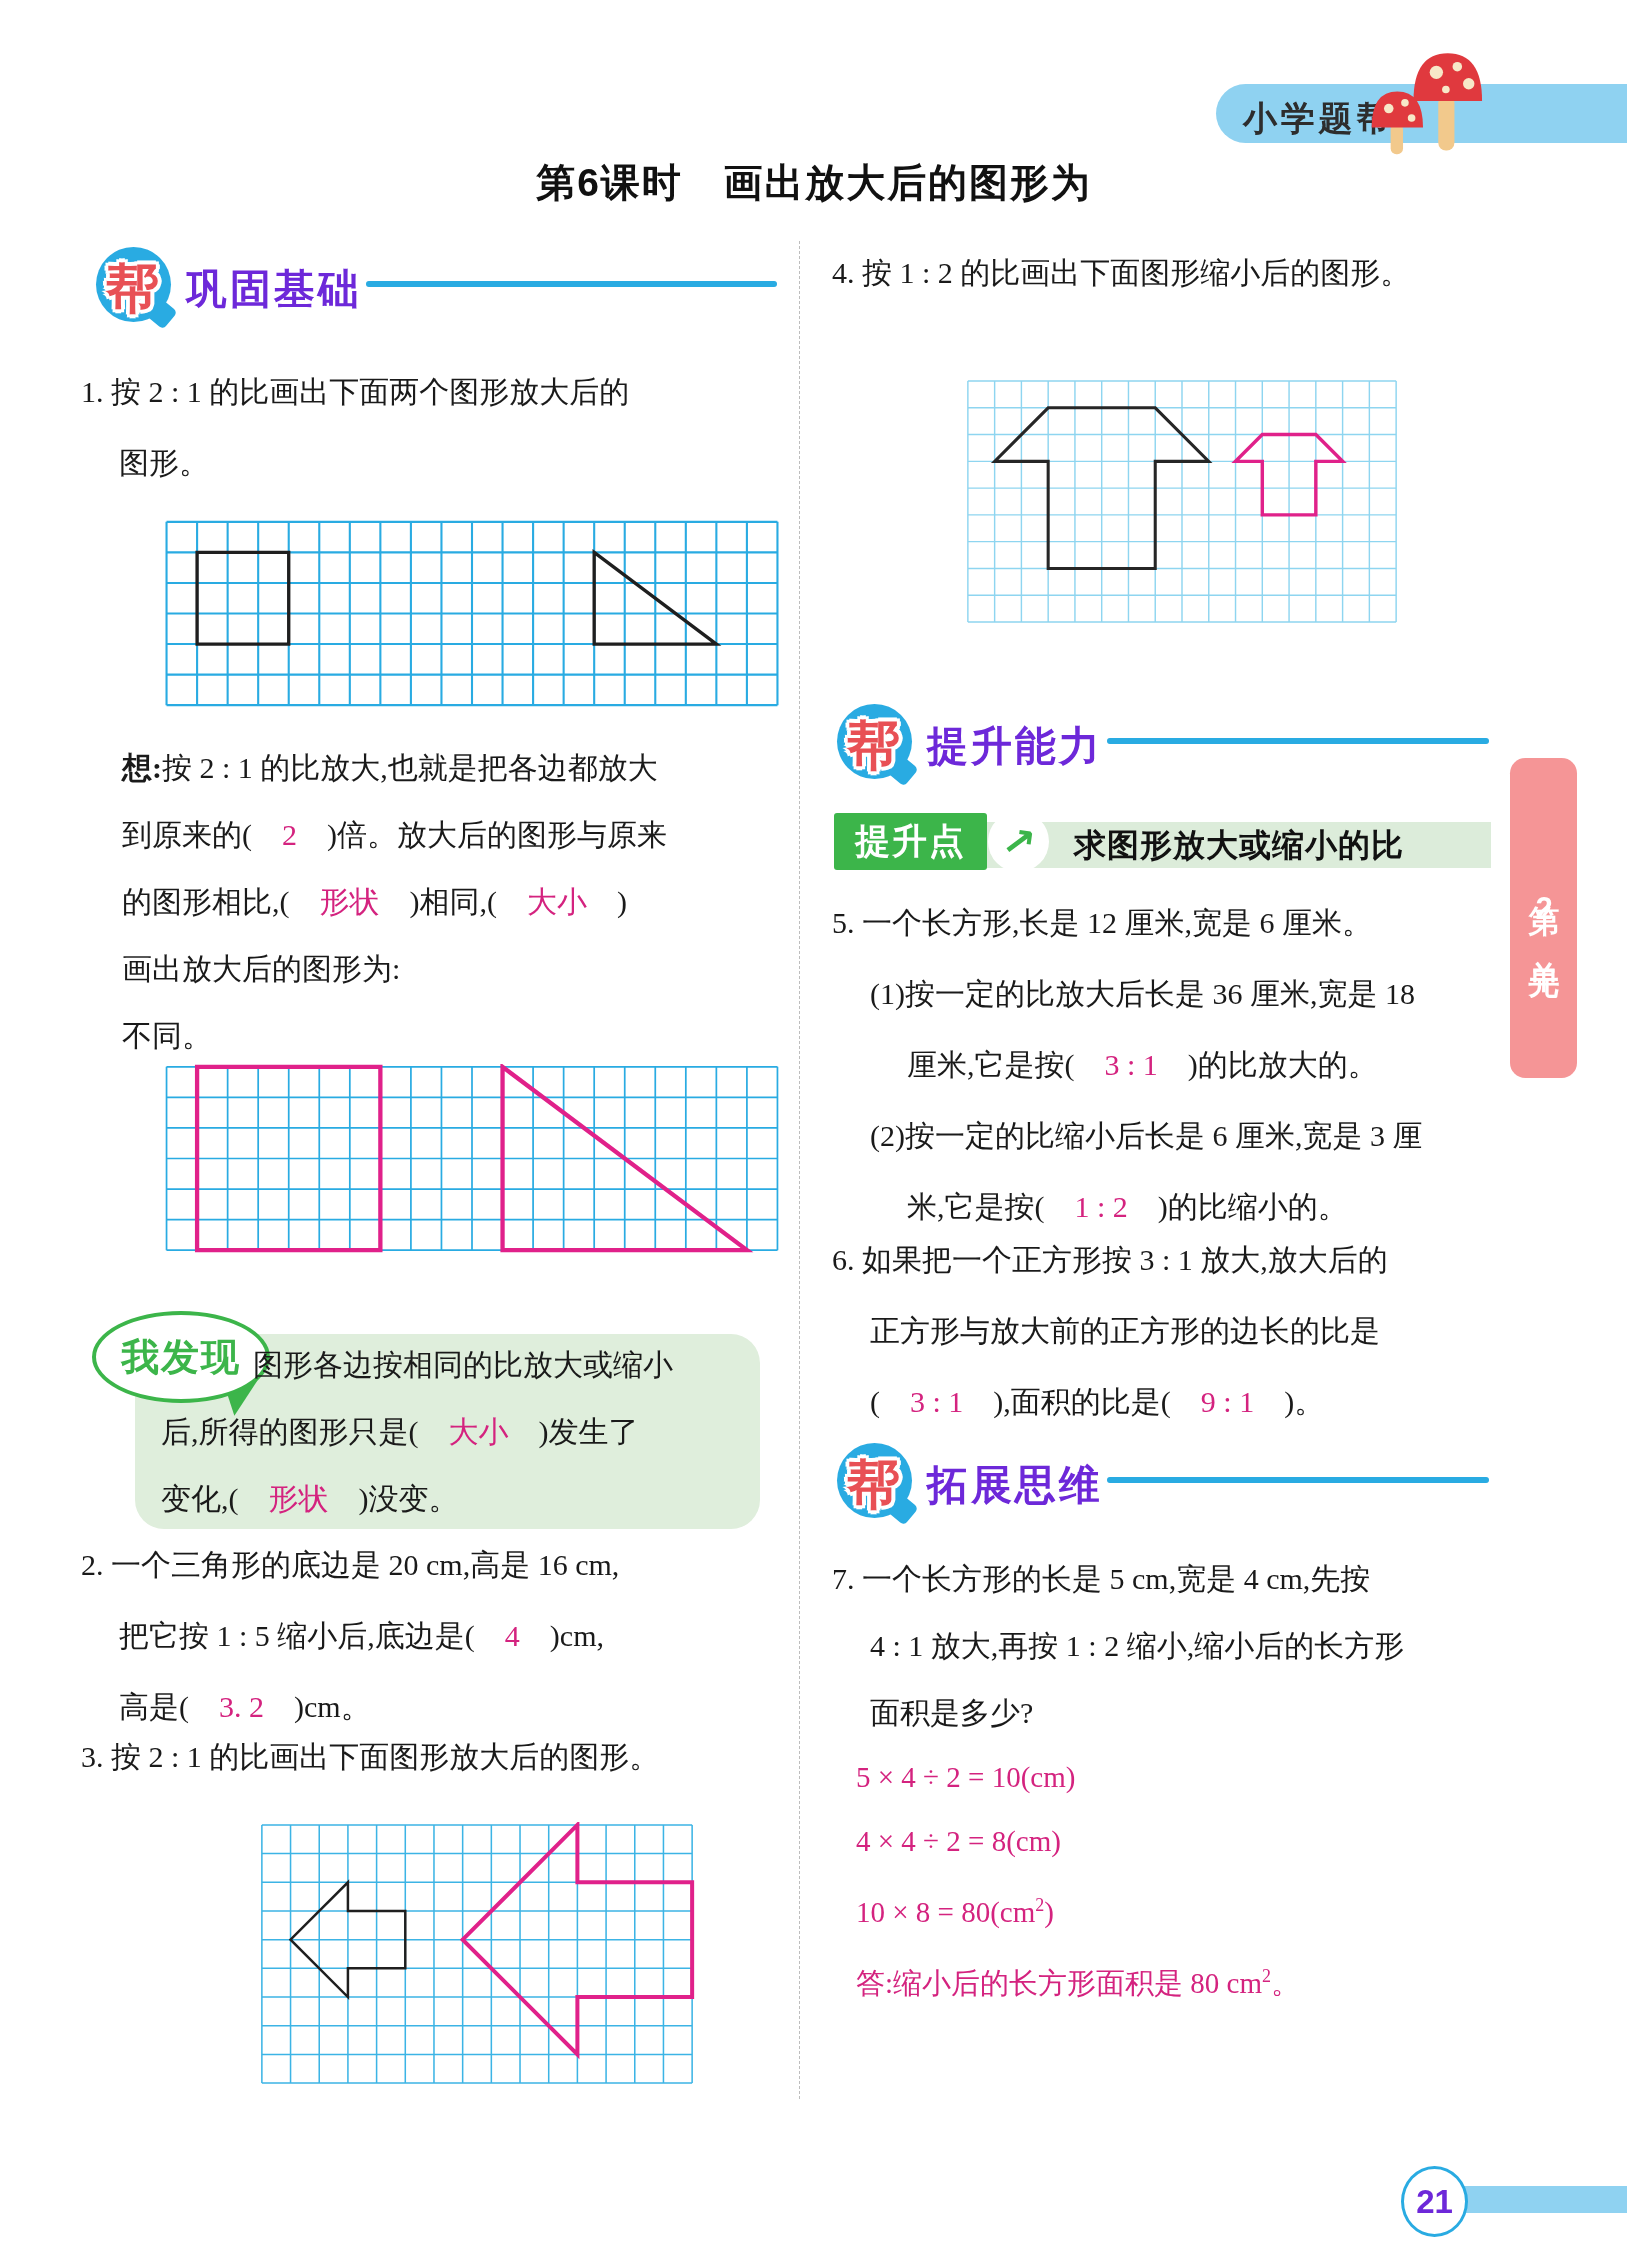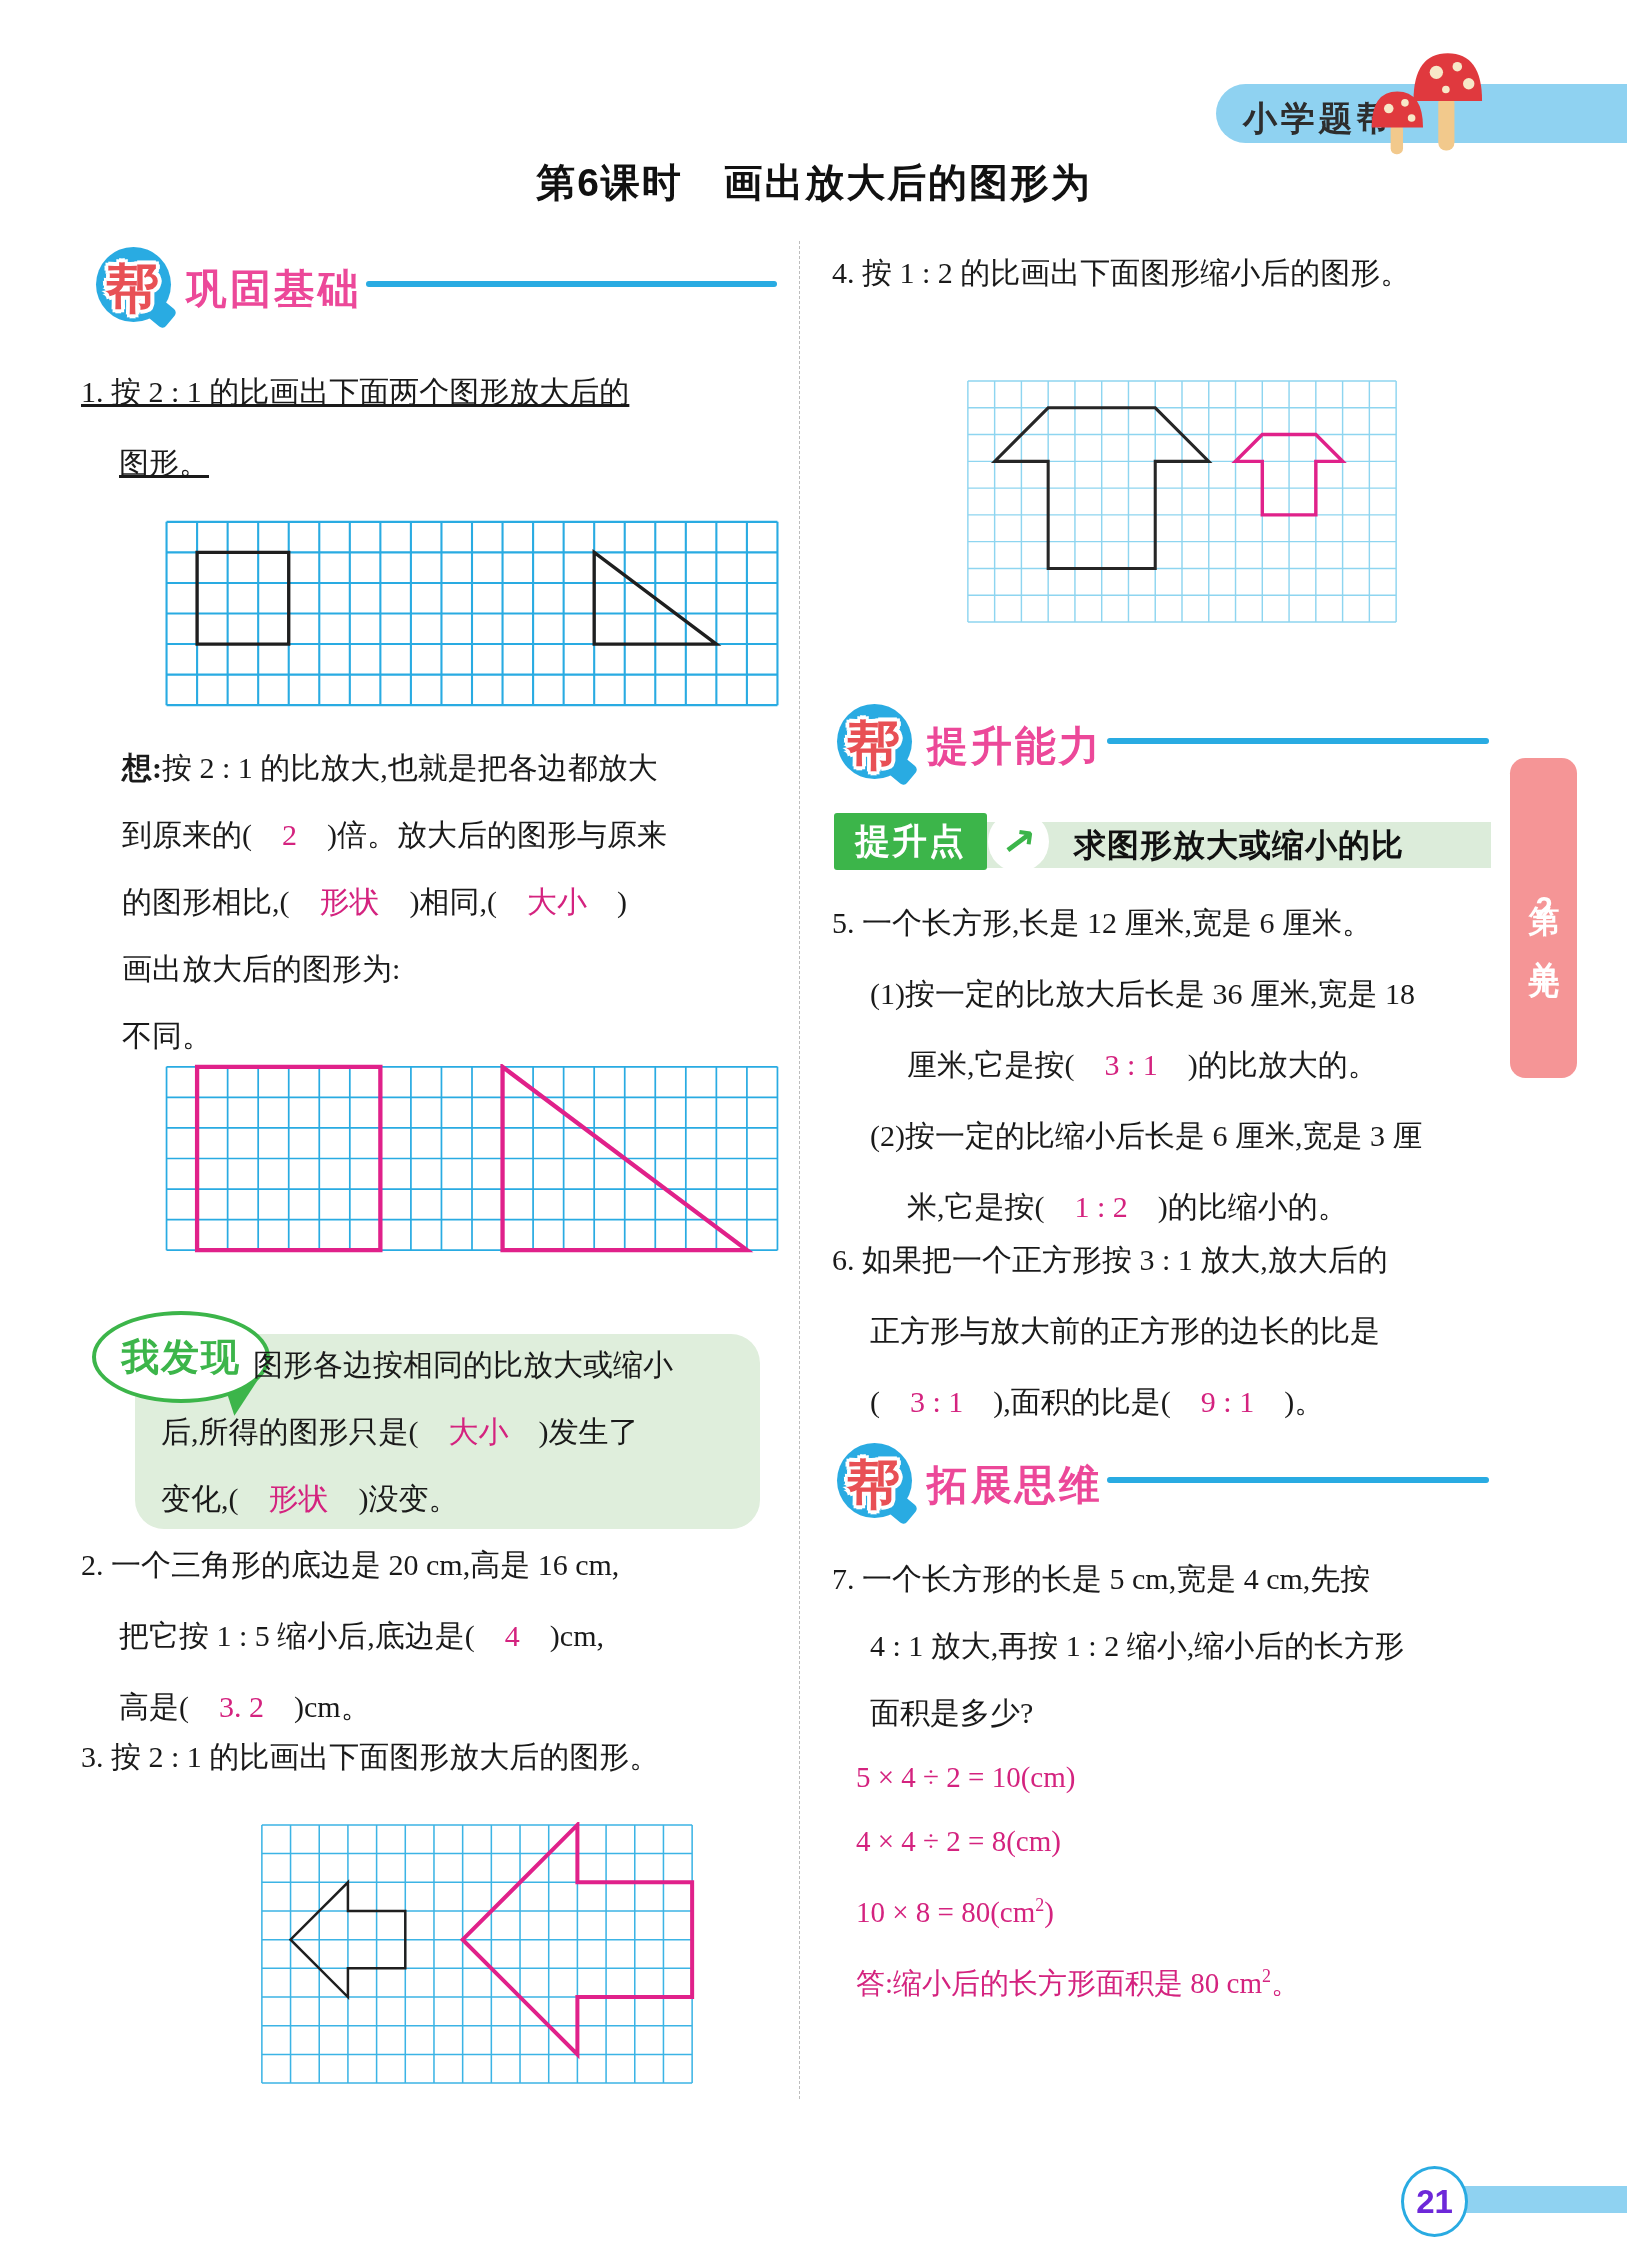--- a/index.html
+++ b/index.html
@@ -17,21 +17,21 @@
 
   
   .badge { position:absolute; height:80px; }
   .badge .circle { position:absolute; left:0; top:0; width:75px; height:75px; border-radius:50%; background:#29ABE2; }
   .badge .ctail { position:absolute; left:54px; top:55px; width:23px; height:23px; background:#29ABE2;
                   border-radius:4.8px; transform:rotate(40deg); }
   .badge .bang { position:absolute; left:9.6px; top:5.7px; font:bold 54px "Liberation Sans","DejaVu Sans",sans-serif;
                  color:#E85055;
                  text-shadow:-2.9px -2.9px 0 #fff,2.9px -2.9px 0 #fff,-2.9px 2.9px 0 #fff,2.9px 2.9px 0 #fff,0 -3.8px 0 #fff,0 3.8px 0 #fff,-3.8px 0 0 #fff,3.8px 0 0 #fff; }
   .badge .label { position:absolute; left:90px; top:15.3px; white-space:nowrap;
-                  font:bold 41px "Liberation Sans","DejaVu Sans",sans-serif; color:#ec4899; letter-spacing:2.9px; }
+                  font:bold 41px "Liberation Sans","DejaVu Sans",sans-serif; color:#6d28d9; letter-spacing:2.9px; }
   .badge .bline { position:absolute; top:34px; height:5.7px; background:#29ABE2; border-radius:2.9px; }
 
   
   .tblock { position:absolute; font-size:30px; line-height:71px; white-space:nowrap; }
   .tline { white-space:nowrap; }
   .tline .pink { color:#D4237F; }
   .tline .bold { font-weight:bold; }
   .tline sup { font-size:0.62em; }
   .ind1 { padding-left:38px; }
   .ind2 { padding-left:75px; }
@@ -98,21 +98,21 @@
   <div class="abs divider"></div>
 
   <div class="badge" style="left:96px; top:247px;">
     <div class="circle"></div>
     <div class="ctail"></div>
     <div class="bang">帮</div>
     <div class="label">巩固基础</div>
     <div class="bline" style="left:270px; width:411px;"></div>
   </div>
 
-  <div class="tblock" style="left:81px; top:356px;text-decoration:underline;">
+  <div class="tblock" style="left:81px; top:356px;">
       <div class="tline ind0"><span>1. 按 2 : 1 的比画出下面两个图形放大后的</span></div>
       <div class="tline ind1"><span>图形。</span></div>
     </div>
 
   <div class="gridbox" style="left:163px; top:519px;"><svg width="618" height="189" viewBox="0 0 646 198">
         <path d="M3 3V195M35 3V195M67 3V195M99 3V195M131 3V195M163 3V195M195 3V195M227 3V195M259 3V195M291 3V195M323 3V195M355 3V195M387 3V195M419 3V195M451 3V195M483 3V195M515 3V195M547 3V195M579 3V195M611 3V195M643 3V195M3 3H643M3 35H643M3 67H643M3 99H643M3 131H643M3 163H643M3 195H643" stroke="#29ABE2" stroke-width="2.2" fill="none"></path>
         <polygon points="35,35 131,35 131,131 35,131" fill="none" stroke="#1f1f1f" stroke-width="3.5" stroke-linejoin="miter"></polygon>
         <polygon points="451,35 451,131 579,131" fill="none" stroke="#1f1f1f" stroke-width="3.5" stroke-linejoin="miter"></polygon>
       </svg></div>
 

